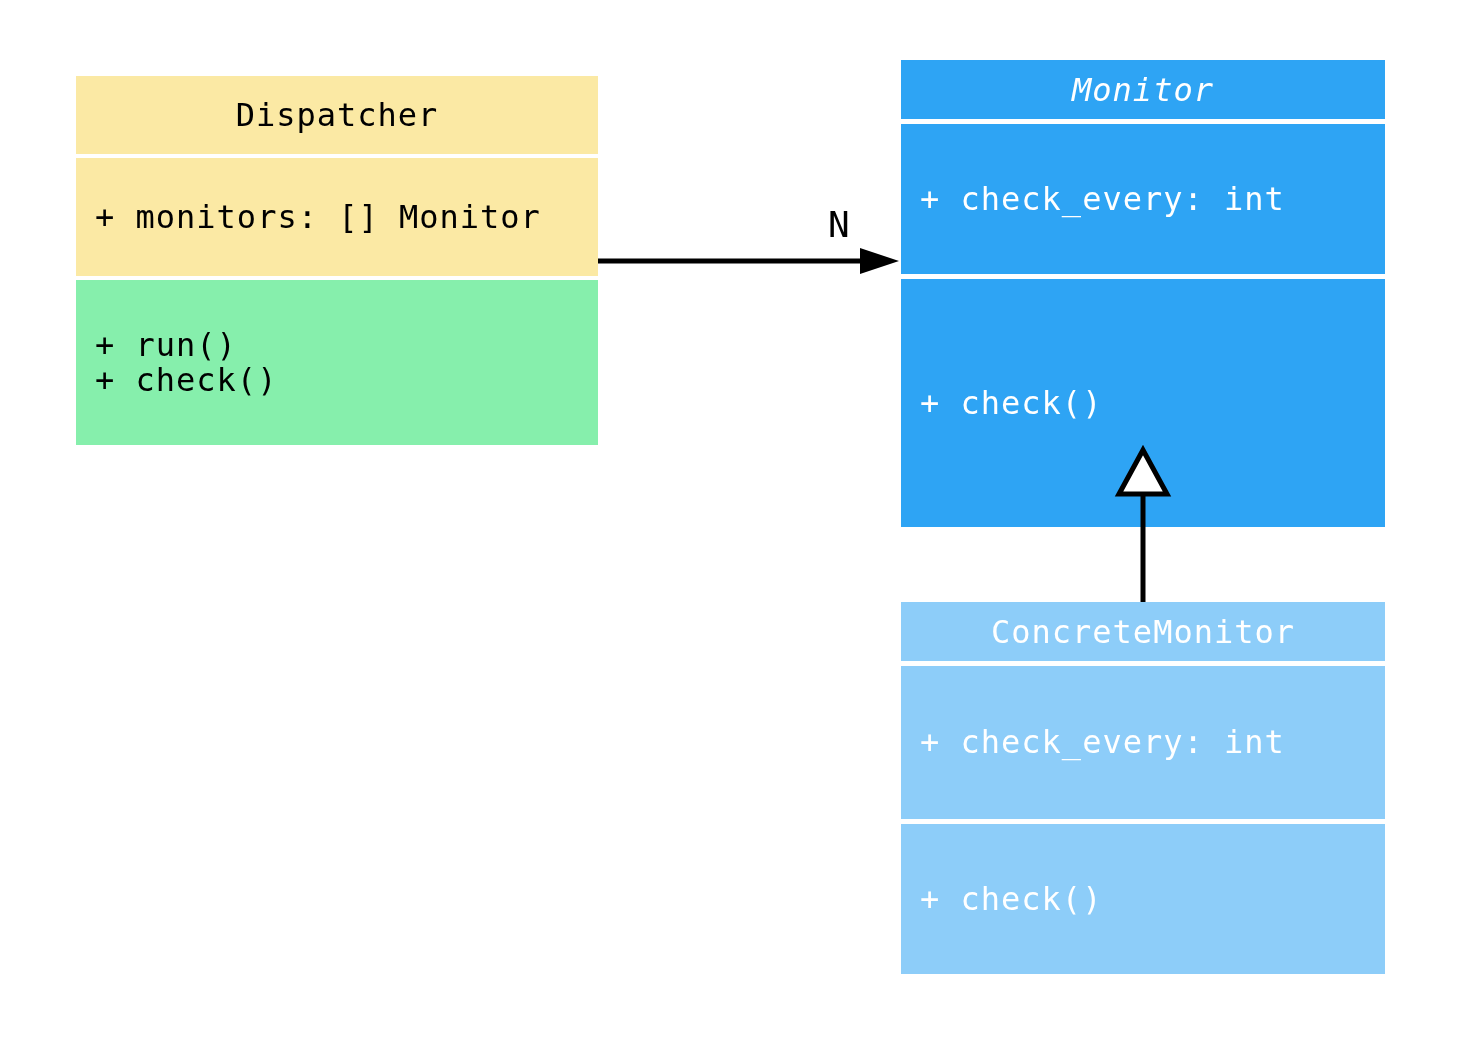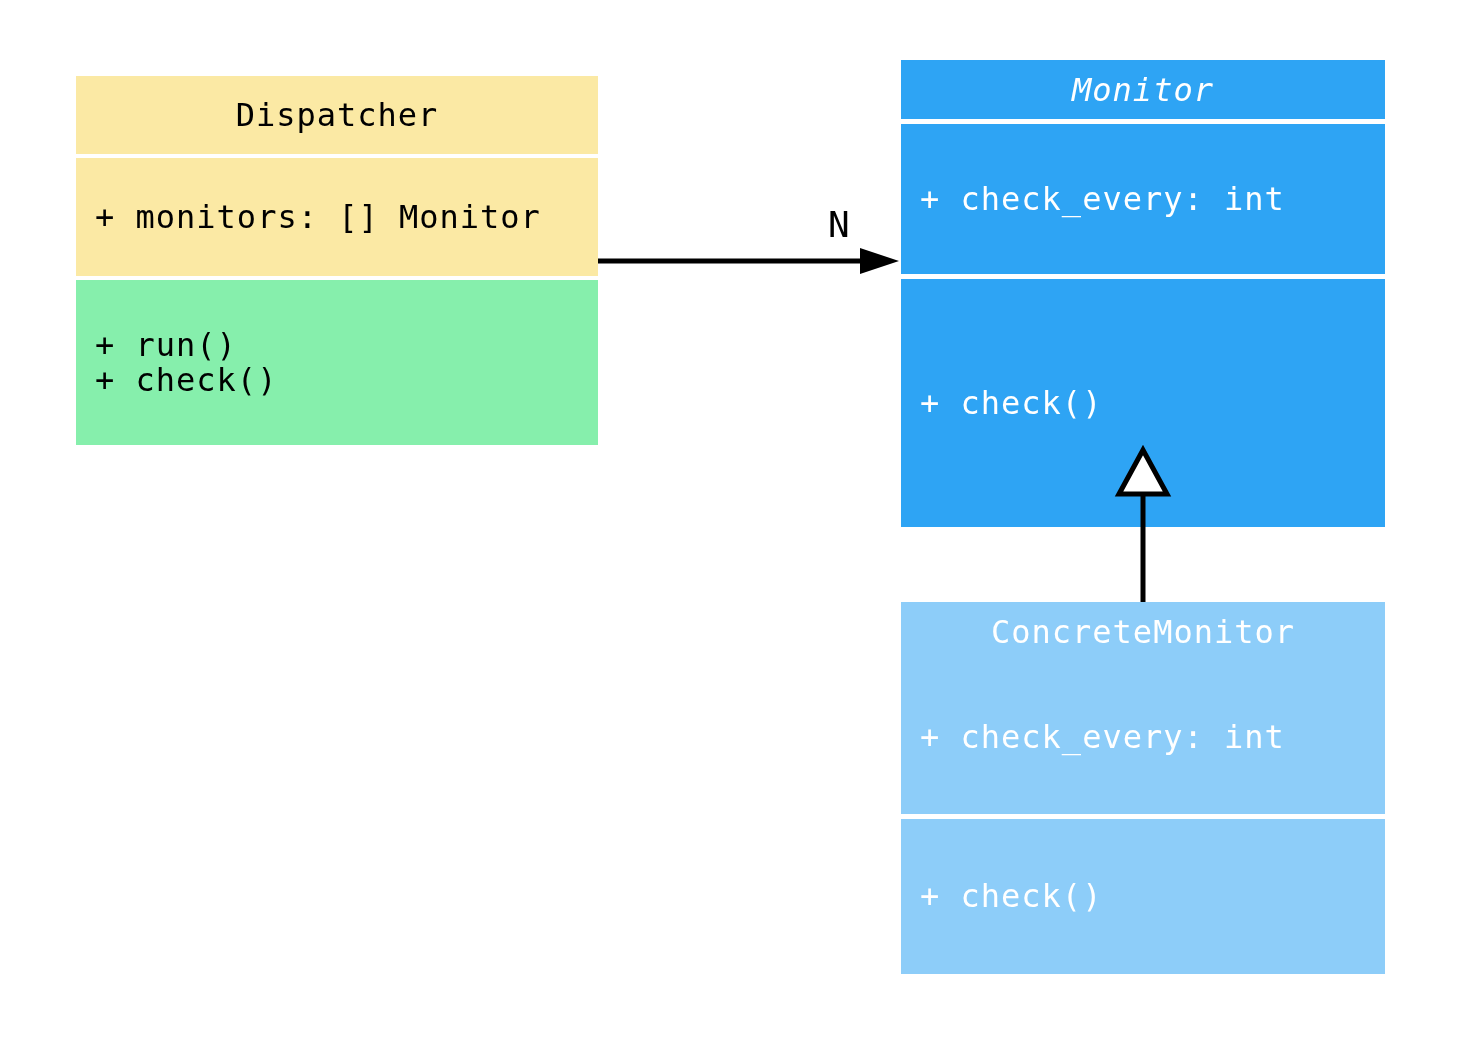--- a/index.html
+++ b/index.html
@@ -50,21 +50,21 @@
   #class-dispatcher { color: #000000; }
 
   
   #class-monitor { left: 901px; top: 60px; width: 484px; height: 467px; }
   #class-monitor .uml-header  { height: 59px; margin-bottom: 5px; font-style: italic; }
   #class-monitor .uml-attrs   { height: 150px; margin-bottom: 5px; }
   #class-monitor { color: #ffffff; }
 
   
   #class-concrete-monitor { left: 901px; top: 602px; width: 484px; height: 372px; }
-  #class-concrete-monitor .uml-header  { height: 59px; }
+  #class-concrete-monitor .uml-header  { height: 59px; margin-bottom: 5px; }
   #class-concrete-monitor .uml-attrs   { height: 153px; margin-bottom: 5px; }
   #class-concrete-monitor { color: #ffffff; }
 
   .relationship-layer {
     position: absolute;
     left: 0; top: 0;
     width: 1463px;
     height: 1048px;
     pointer-events: none;
   }

